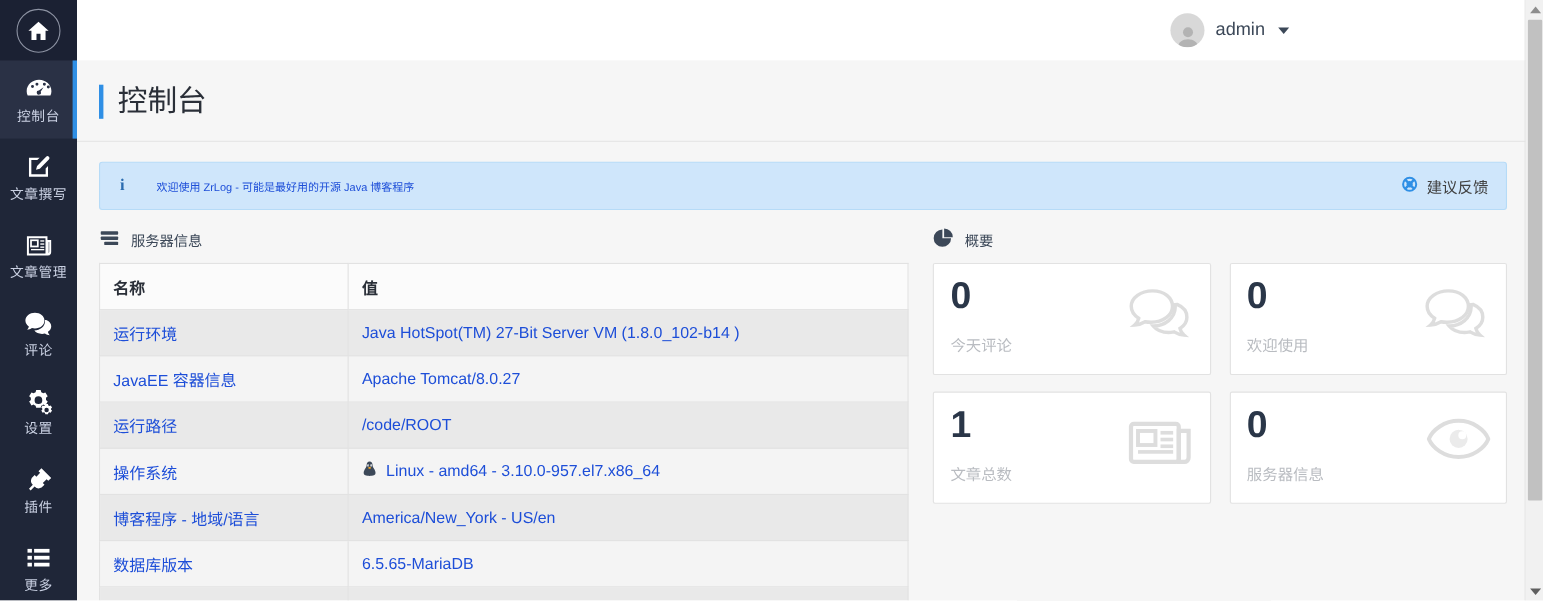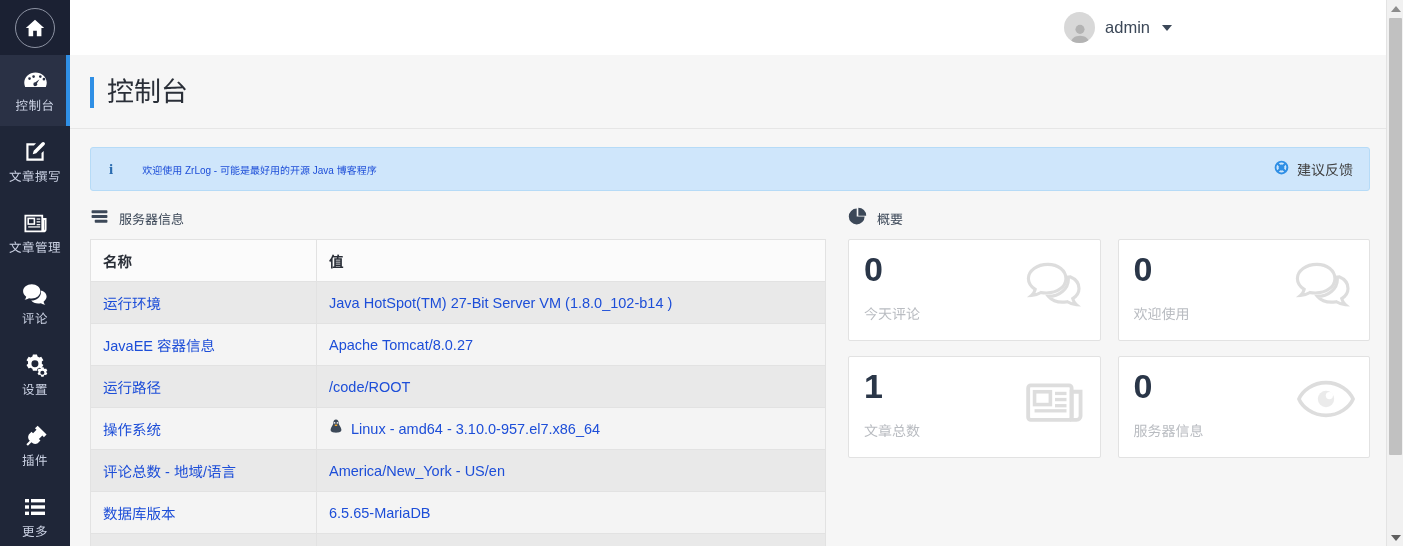--- a/index.html
+++ b/index.html
@@ -389,21 +389,21 @@
                         <ellipse cx="8.4" cy="4.1" rx=".8" ry="1.1" fill="#fff"></ellipse>
                         <circle cx="5.7" cy="4.3" r=".45"></circle>
                         <circle cx="8.3" cy="4.3" r=".45"></circle>
                         <path d="M7 5.6c.7 0 1.3.4 1.3.8S7.7 7.1 7 7.1 5.7 6.8 5.7 6.4 6.3 5.6 7 5.6z" fill="#f5a623"></path>
                       </svg></span>
                     <span>Linux - amd64 - 3.10.0-957.el7.x86_64</span>
                   </span>
                 </td>
               </tr>
               <tr>
-                <td>评论总数 - 地域/语言</td>
+                <td>博客程序 - 地域/语言</td>
                 <td>America/New_York - US/en</td>
               </tr>
               <tr>
                 <td>数据库版本</td>
                 <td>6.5.65-MariaDB</td>
               </tr>
               <tr>
                 <td>系统编码</td>
                 <td>UTF-8</td>
               </tr>

